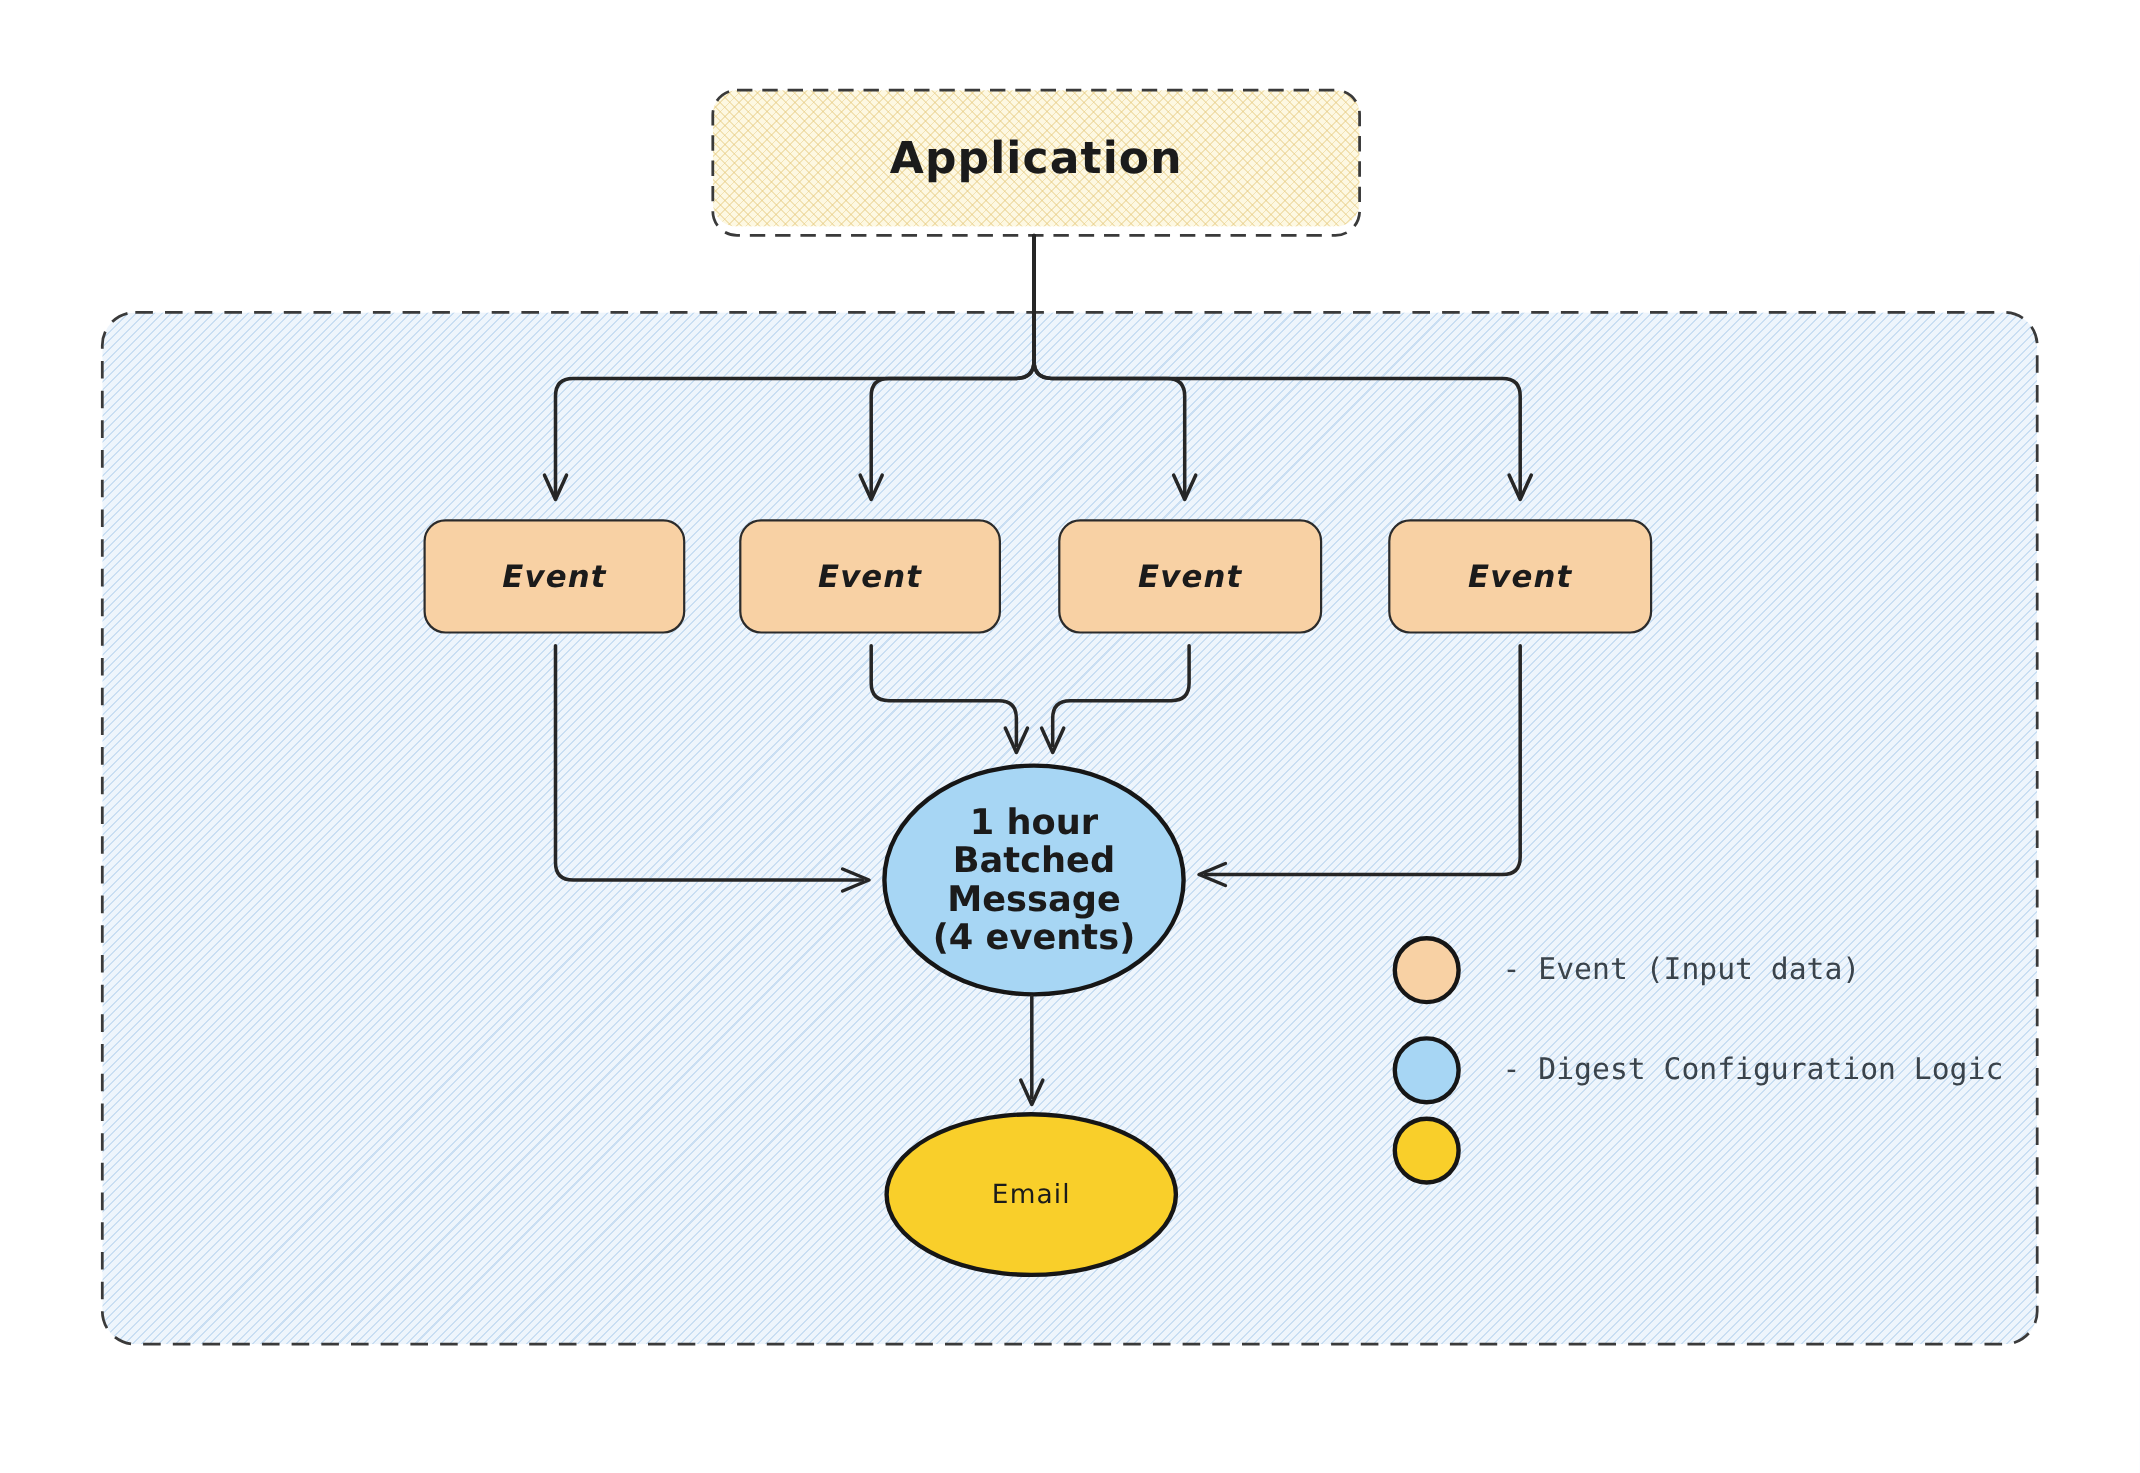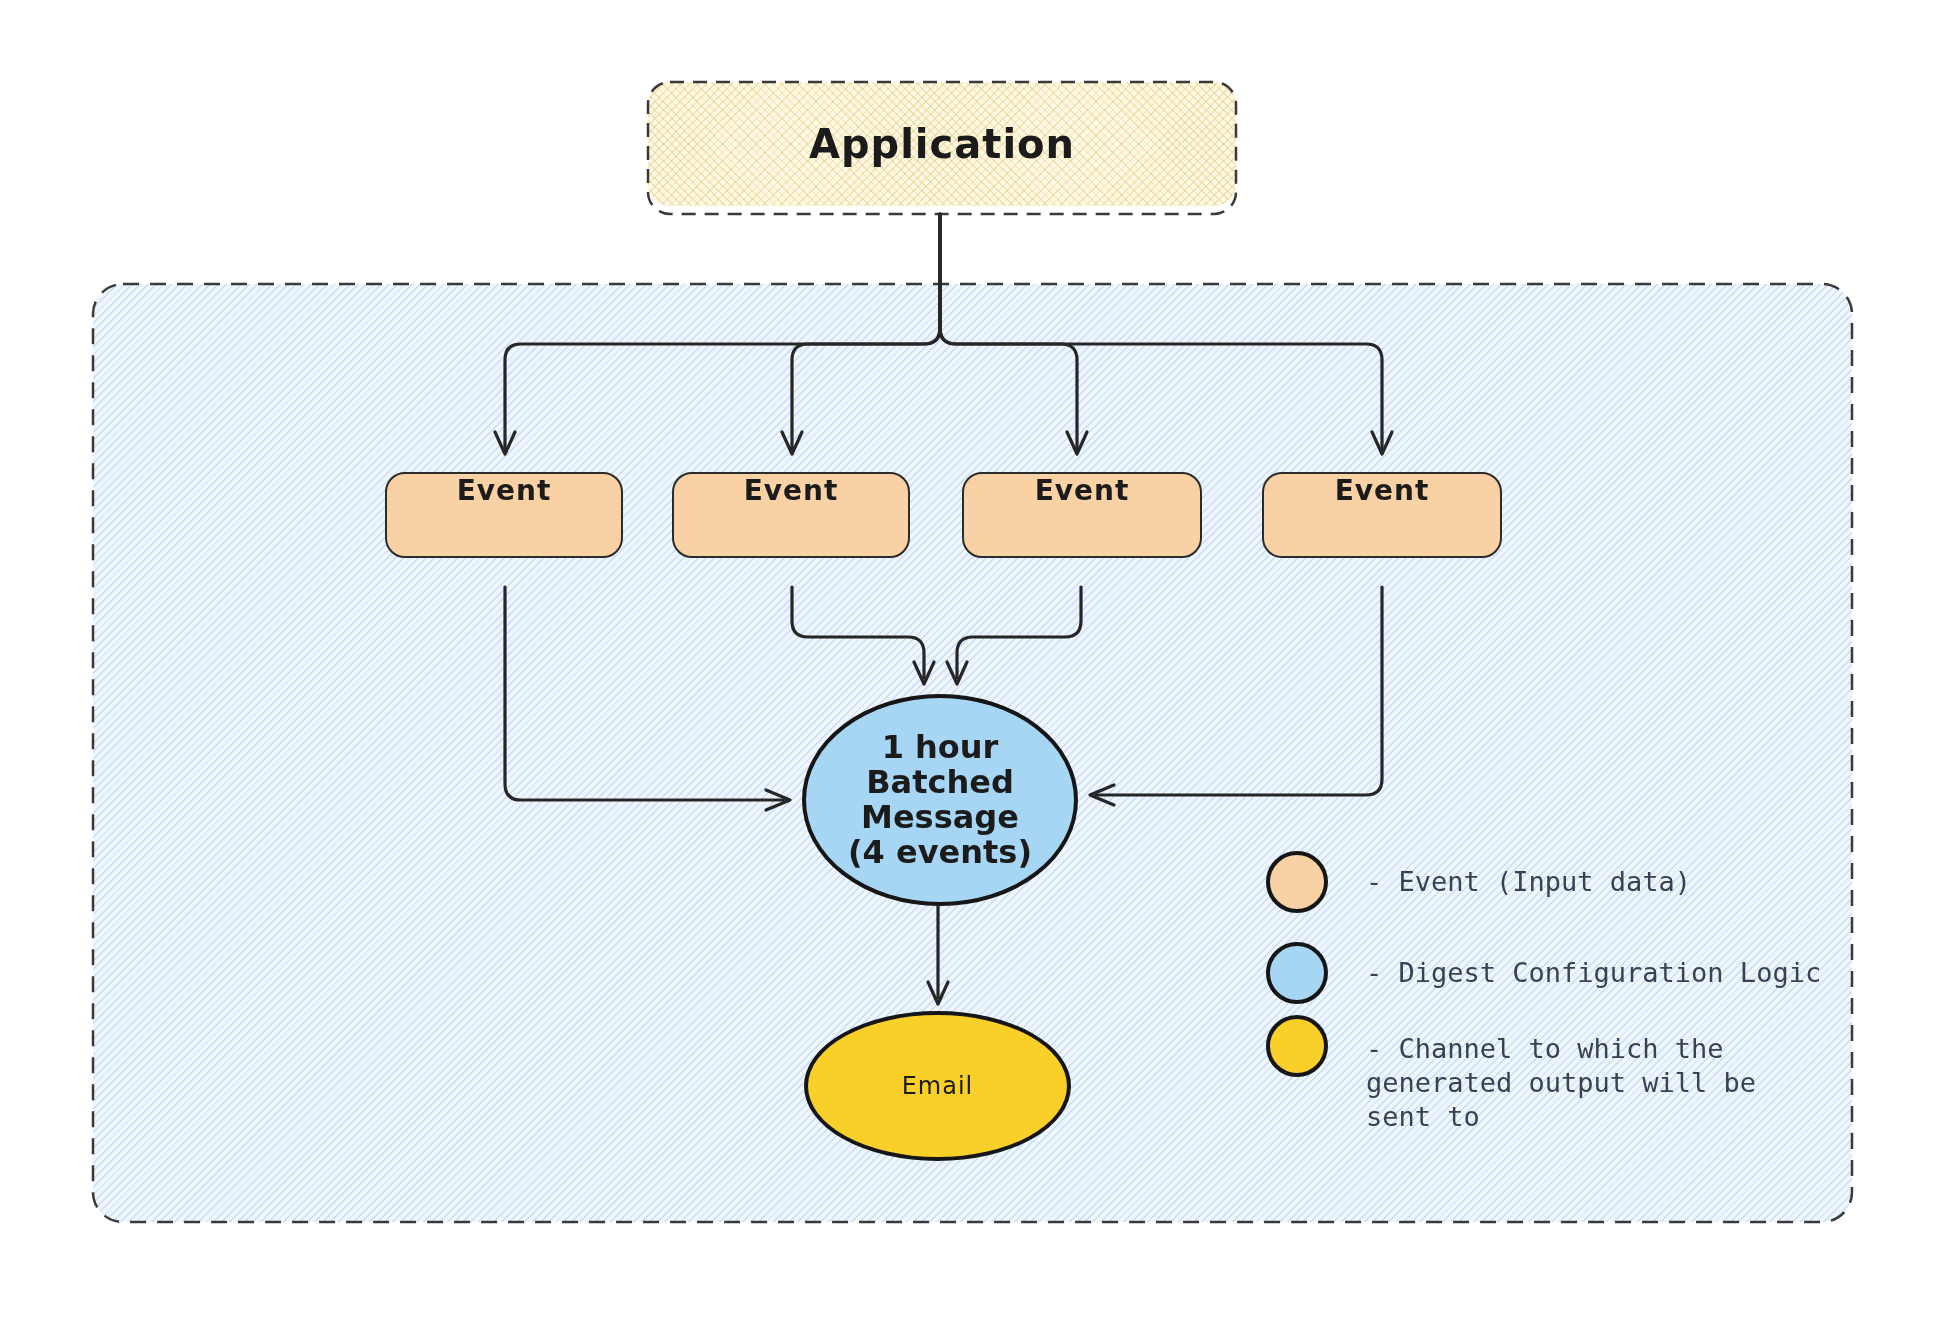--- a/index.html
+++ b/index.html
@@ -27,25 +27,26 @@
     background-image:
       repeating-linear-gradient(45deg,  rgba(228,199,122,0.45) 0 1.2px, rgba(0,0,0,0) 1.2px 6px),
       repeating-linear-gradient(135deg, rgba(228,199,122,0.45) 0 1.2px, rgba(0,0,0,0) 1.2px 6px);
     display:flex;align-items:center;justify-content:center;
   }
   .app-label{
     font-size:40px;font-weight:600;letter-spacing:1px;
     color:var(--node_text,#1b1b1b);
   }
   .event-node{
-    position:absolute;width:238px;height:86px;
+    position:absolute;width:238px;height:104px;
     background:var(--event_fill,#f8d1a4);
     border:2.5px solid #2b2b2b;border-radius:20px;
-    display:flex;align-items:flex-start;justify-content:center;
+    display:flex;align-items:center;justify-content:center;
     box-sizing:border-box;
+    font-style:italic;
   }
   .event-label{
     font-size:28px;font-weight:600;letter-spacing:1px;
     color:var(--node_text,#1b1b1b);
   }
   #event-1{left:385px;top:472px;}
   #event-2{left:672px;top:472px;}
   #event-3{left:962px;top:472px;width:240px;}
   #event-4{left:1262px;top:472px;width:240px;}
   .digest-node{
@@ -138,23 +139,20 @@
   <div class="legend-row" id="legend-row-1">
     <div class="legend-swatch" style="background-color: rgb(248, 209, 164);"></div>
     <div class="legend-label">- Event (Input data)</div>
   </div>
   <div class="legend-row" id="legend-row-2">
     <div class="legend-swatch" style="background-color: rgb(167, 214, 244);"></div>
     <div class="legend-label">- Digest Configuration Logic</div>
   </div>
   <div class="legend-row" id="legend-row-3">
     <div class="legend-swatch" style="background-color: rgb(249, 207, 42);"></div>
-    <div class="legend-label">- Channel to which the
-generated output will be
-sent to</div>
   </div>
 
   <svg id="flow-overlay" viewBox="0 0 1945 1339">
 
     <rect class="dash-outline" x="93" y="284" width="1759" height="938" rx="30" stroke-dasharray="16 11"></rect>
     <rect class="dash-outline" x="648" y="82" width="588" height="132" rx="22" stroke-dasharray="14 9"></rect>
 
     <path class="arrow" d="M 940 214 V 328 Q 940 344 924 344 H 521 Q 505 344 505 360 V 450"></path>
     <path class="arrow" d="M 495 432 L 505 454 L 515 432"></path>
     <path class="arrow" d="M 940 214 V 328 Q 940 344 924 344 H 808 Q 792 344 792 360 V 450"></path>

